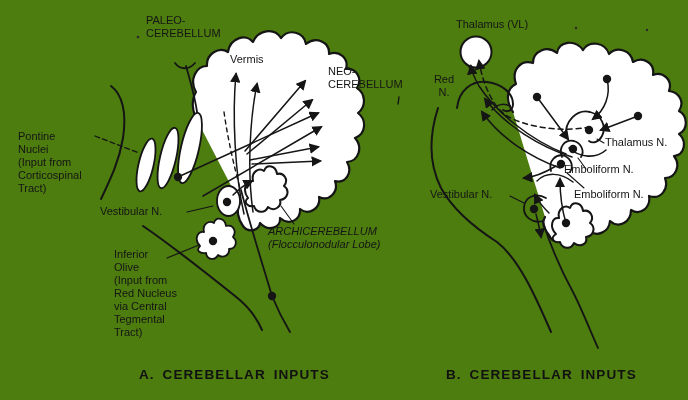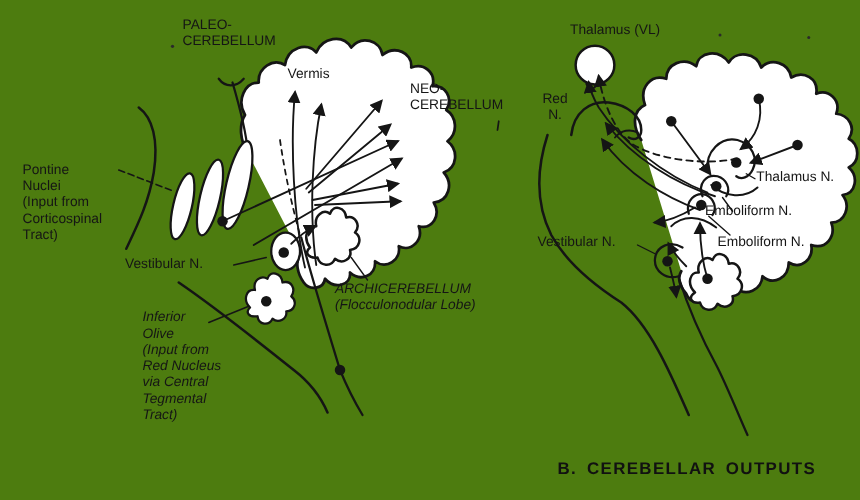--- a/index.html
+++ b/index.html
@@ -170,30 +170,31 @@
   <div class="lbl" style="left:328px;top:65px;">NEO-
 CEREBELLUM</div>
   <div class="lbl" style="left:18px;top:130px;">Pontine
 Nuclei
 (Input from
 Corticospinal
 Tract)</div>
   <div class="lbl" style="left:100px;top:205px;">Vestibular N.</div>
   <div class="lbl" style="left:268px;top:225px;font-style:italic;">ARCHICEREBELLUM
 (Flocculonodular Lobe)</div>
-  <div class="lbl" style="left:114px;top:248px;font-style:italic;">Inferior
+  <div class="lbl" style="left:114px;top:248px;">Inferior
 Olive
 (Input from
 Red Nucleus
 via Central
 Tegmental
 Tract)</div>
+  <div class="cap" style="left:139px;top:367px;">A. CEREBELLAR INPUTS</div>
 
   <div class="lbl" style="left:456px;top:18px;">Thalamus (VL)</div>
   <div class="lbl" style="left:431px;top:73px;width:26px;text-align:center;">Red
 N.</div>
   <div class="lbl" style="left:430px;top:188px;">Vestibular N.</div>
   <div class="lbl" style="left:605px;top:136px;">Thalamus N.</div>
   <div class="lbl" style="left:564px;top:163px;">Emboliform N.</div>
   <div class="lbl" style="left:574px;top:188px;">Emboliform N.</div>
-  <div class="cap" style="left:446px;top:367px;">B. CEREBELLAR OUTPUTS</div>
+  <div class="cap" style="left:446px;top:367px;">B. CEREBELLAR INPUTS</div>
 
 </div>
 
 </body></html>

